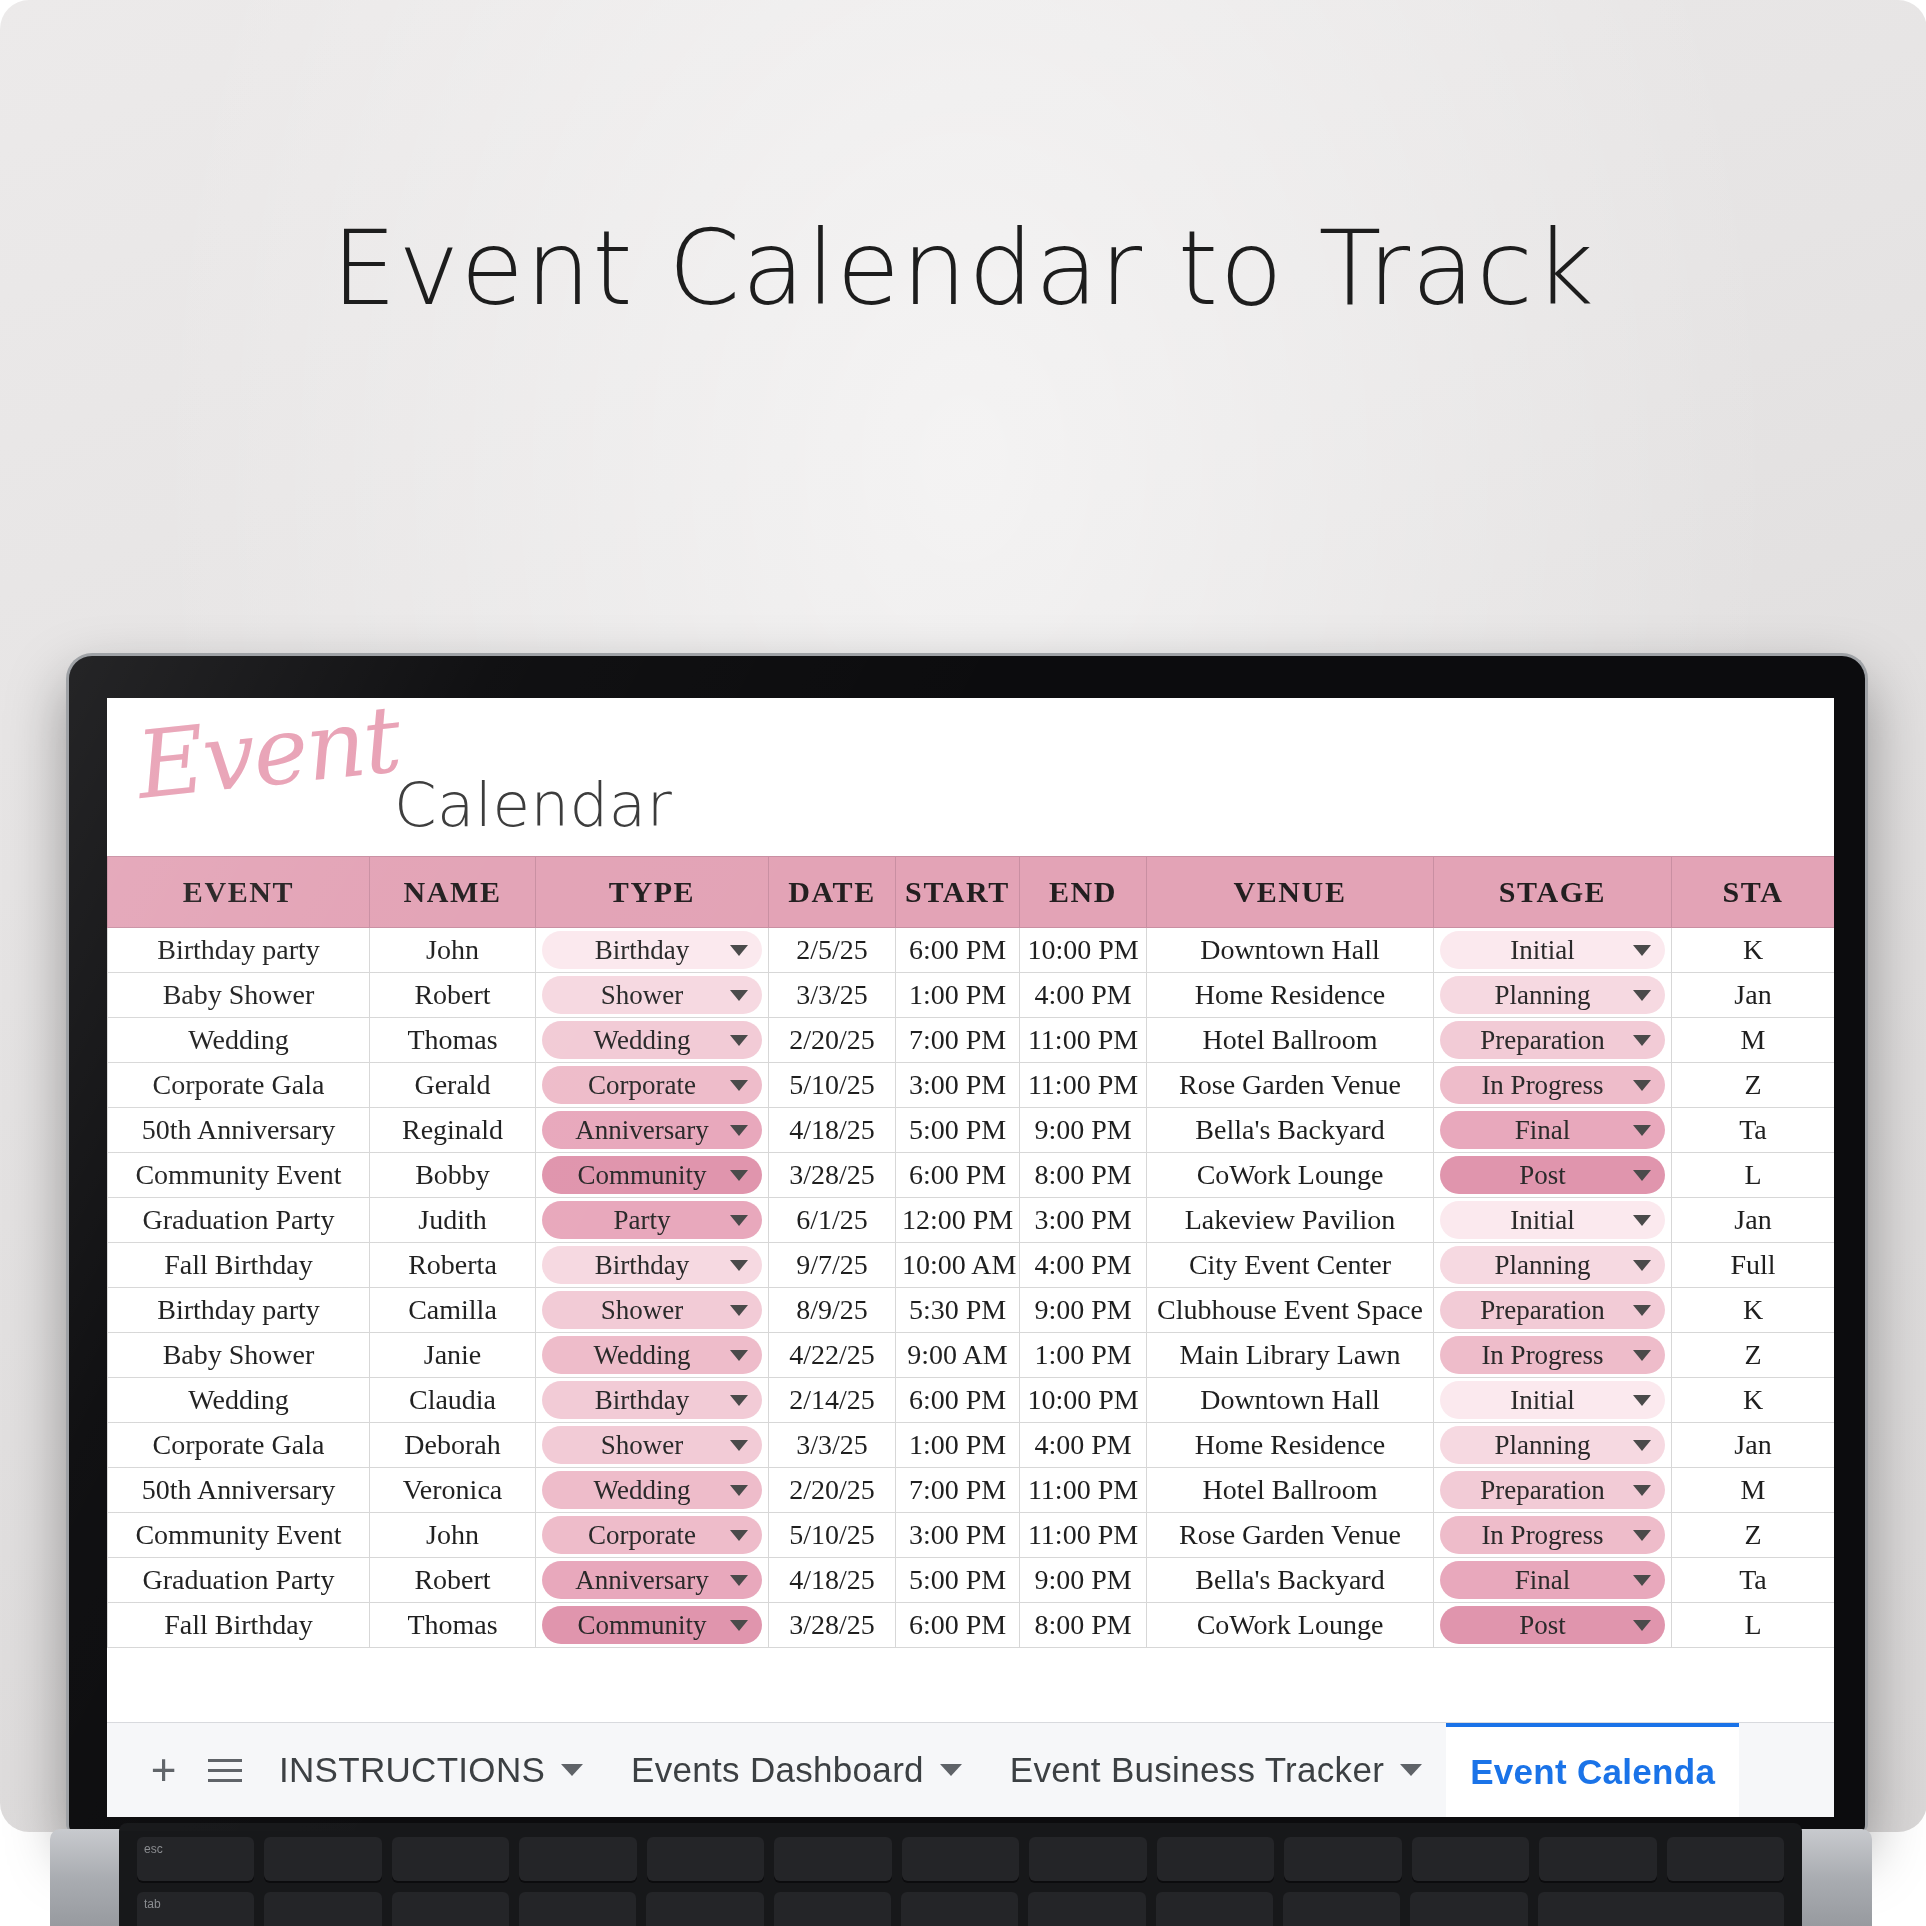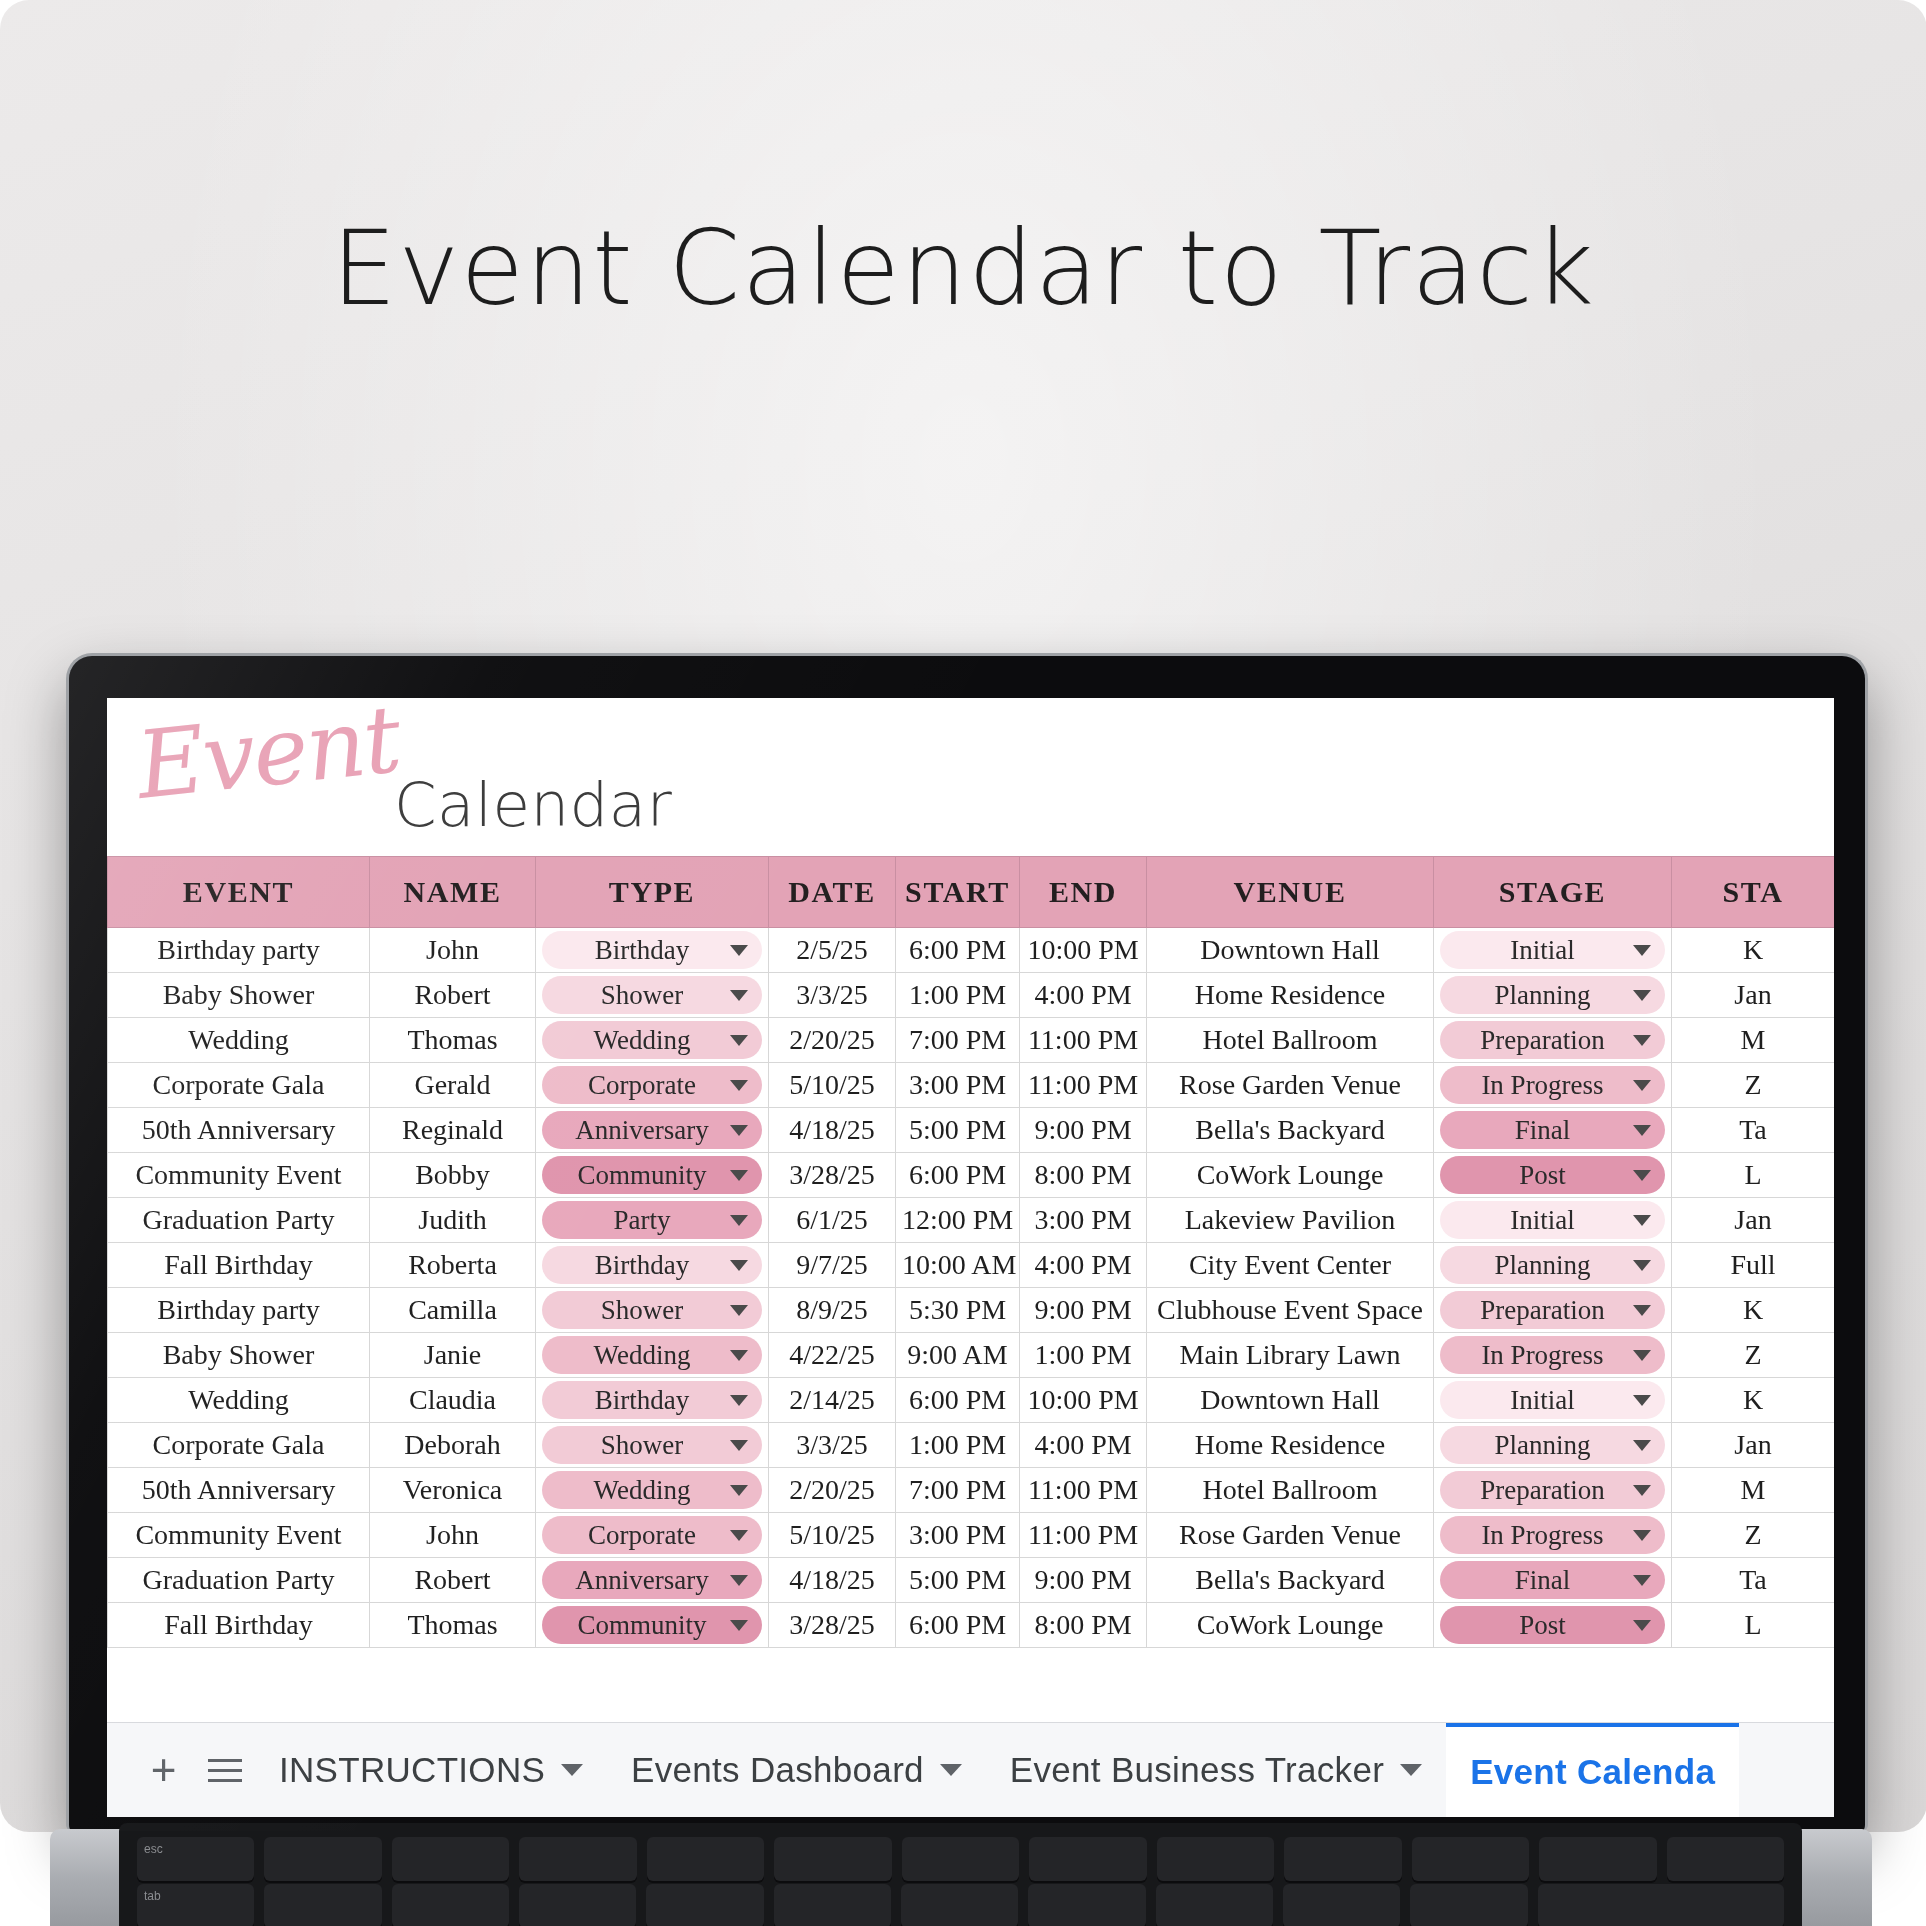--- a/index.html
+++ b/index.html
@@ -226,21 +226,21 @@
   }
   .keyboard {
     position: absolute;
     left: 69px; top: 1170px;
     width: 1683px; height: 163px;
     background: #17181a;
     border-radius: 8px;
     padding: 14px 18px;
     overflow: hidden;
   }
-  .krow { display: flex; gap: 10px; margin-bottom: 3px; }
+  .krow { display: flex; gap: 10px; margin-bottom: 11px; }
   .key {
     flex: 1;
     height: 44px;
     background: #242528;
     border-radius: 6px;
     box-shadow: 0 2px 0 #0c0c0e;
     position: relative;
   }
   .key.wide { flex: 2.1; }
   .key span {

